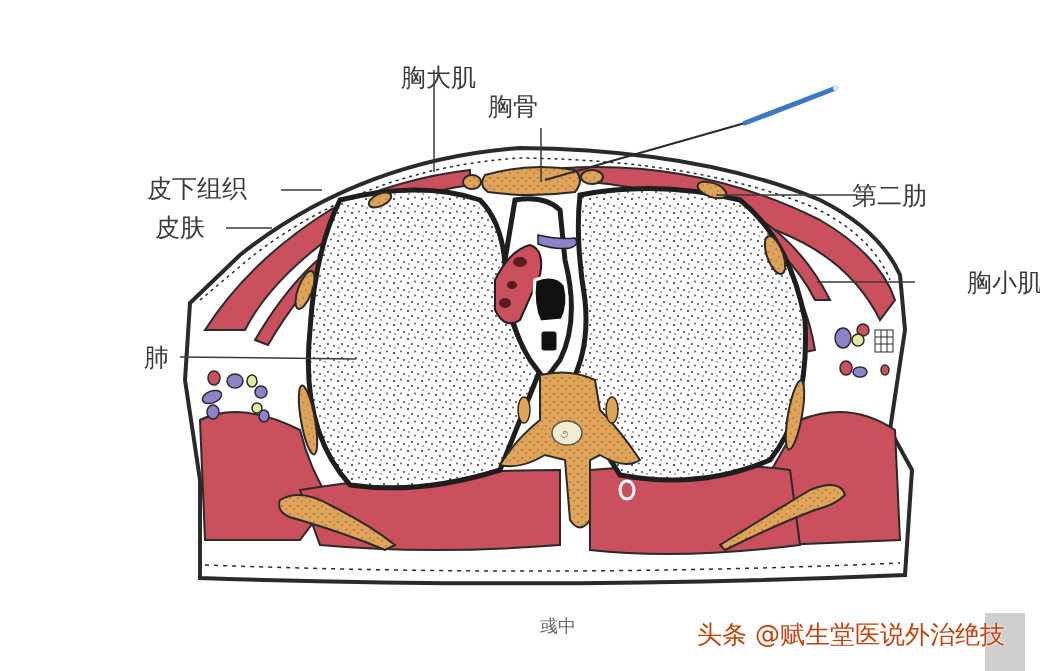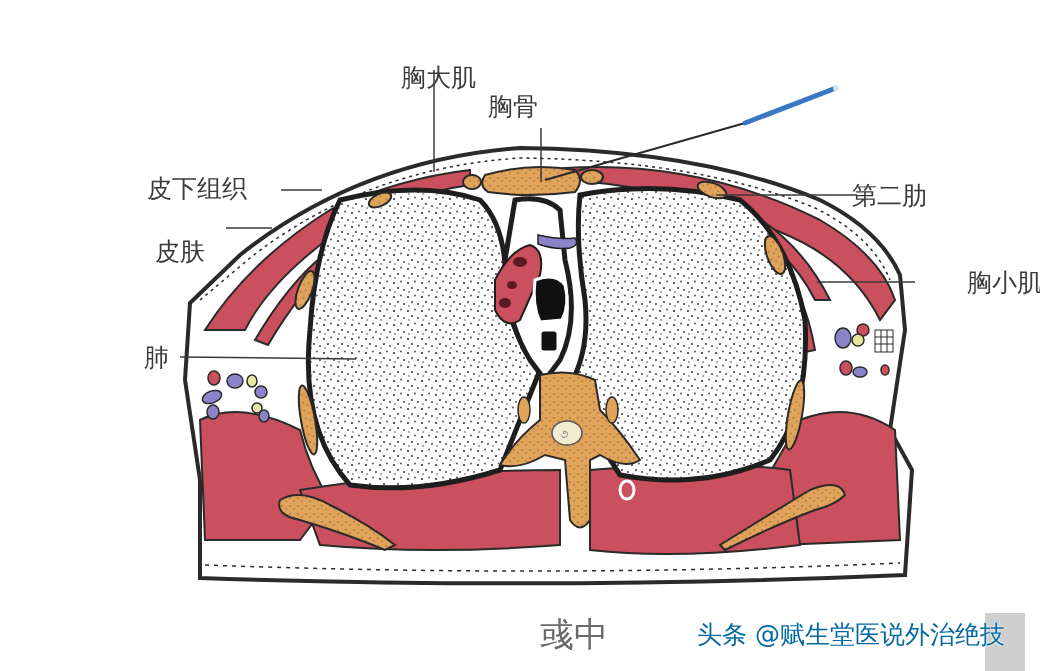--- a/index.html
+++ b/index.html
@@ -14,29 +14,29 @@
       position: absolute;
       font-family: "DejaVu Serif", "Liberation Serif", serif;
       font-size: 25px;
       color: #3a3a3a;
       white-space: nowrap;
       line-height: 1;
     }
     .caption {
       position: absolute;
       font-family: "DejaVu Serif", "Liberation Serif", serif;
-      font-size: 34px;
+      font-size: 18px;
       color: #6a6a6a;
       line-height: 1;
     }
     .watermark {
       position: absolute;
       font-family: "DejaVu Sans", "Liberation Sans", sans-serif;
       font-size: 25px;
-      color: #0369a1;
+      color: #c2410c;
       line-height: 1;
       white-space: nowrap;
       text-shadow: 0 0 2px #fff, 0 0 2px #fff;
       z-index: 3;
     }
     .wm-box {
       position: absolute;
       left: 985px; top: 613px; width: 40px; height: 58px;
       background: #cfcfcf;
       z-index: 2;
@@ -174,21 +174,21 @@
   <g>
     <line x1="545" y1="180" x2="745" y2="123" stroke="#2a2a2a" stroke-width="2"></line>
     <line x1="745" y1="123" x2="836" y2="88" stroke="#3a78c4" stroke-width="5" stroke-linecap="round"></line>
     <circle cx="836" cy="88" r="3" fill="#dde6f0"></circle>
   </g>
 </svg>
 
 <div class="label" style="left:401px; top:36px;margin-top:29px;">胸大肌</div>
 <div class="label" style="left:488px; top:94px;">胸骨</div>
 <div class="label" style="left:147px; top:176px;text-align:center;">皮下组织</div>
-<div class="label" style="left:155px; top:215px;margin-top:24px;">皮肤</div>
+<div class="label" style="left:155px; top:215px;">皮肤</div>
 <div class="label" style="left:852px; top:183px;">第二肋</div>
 <div class="label" style="left:967px; top:270px;">胸小肌</div>
 <div class="label" style="left:144px; top:345px;">肺</div>
 
 <div class="caption" style="left:540px; top:617px;">彧中</div>
 
 <div class="wm-box"></div>
 <div class="watermark" style="left:697px; top:622px;">头条 @赋生堂医说外治绝技</div>
 
 </body></html>

